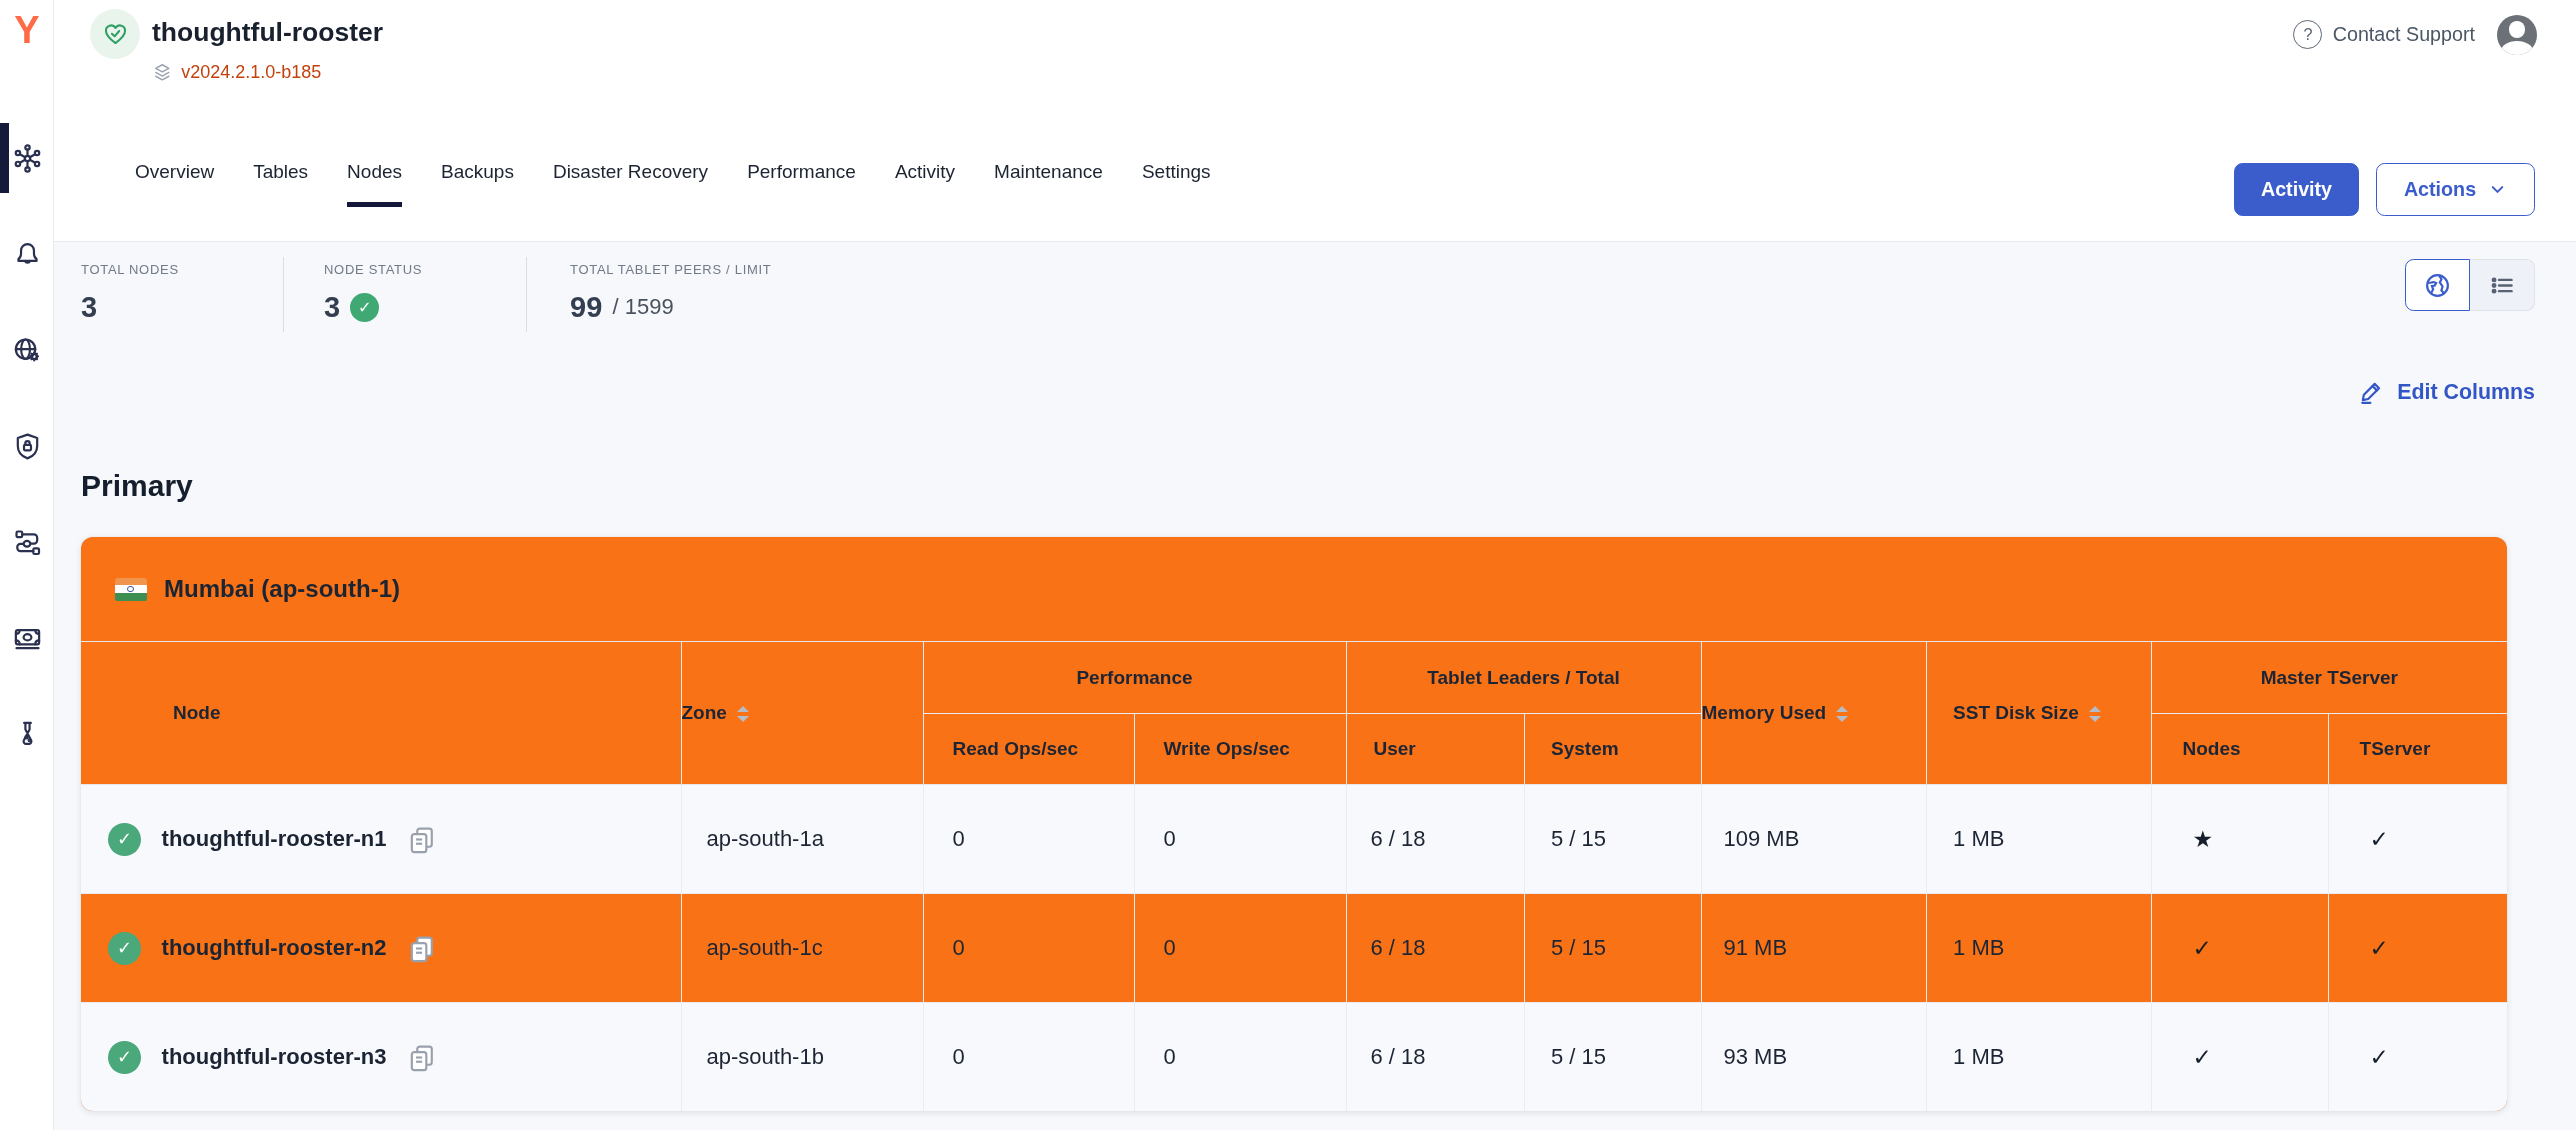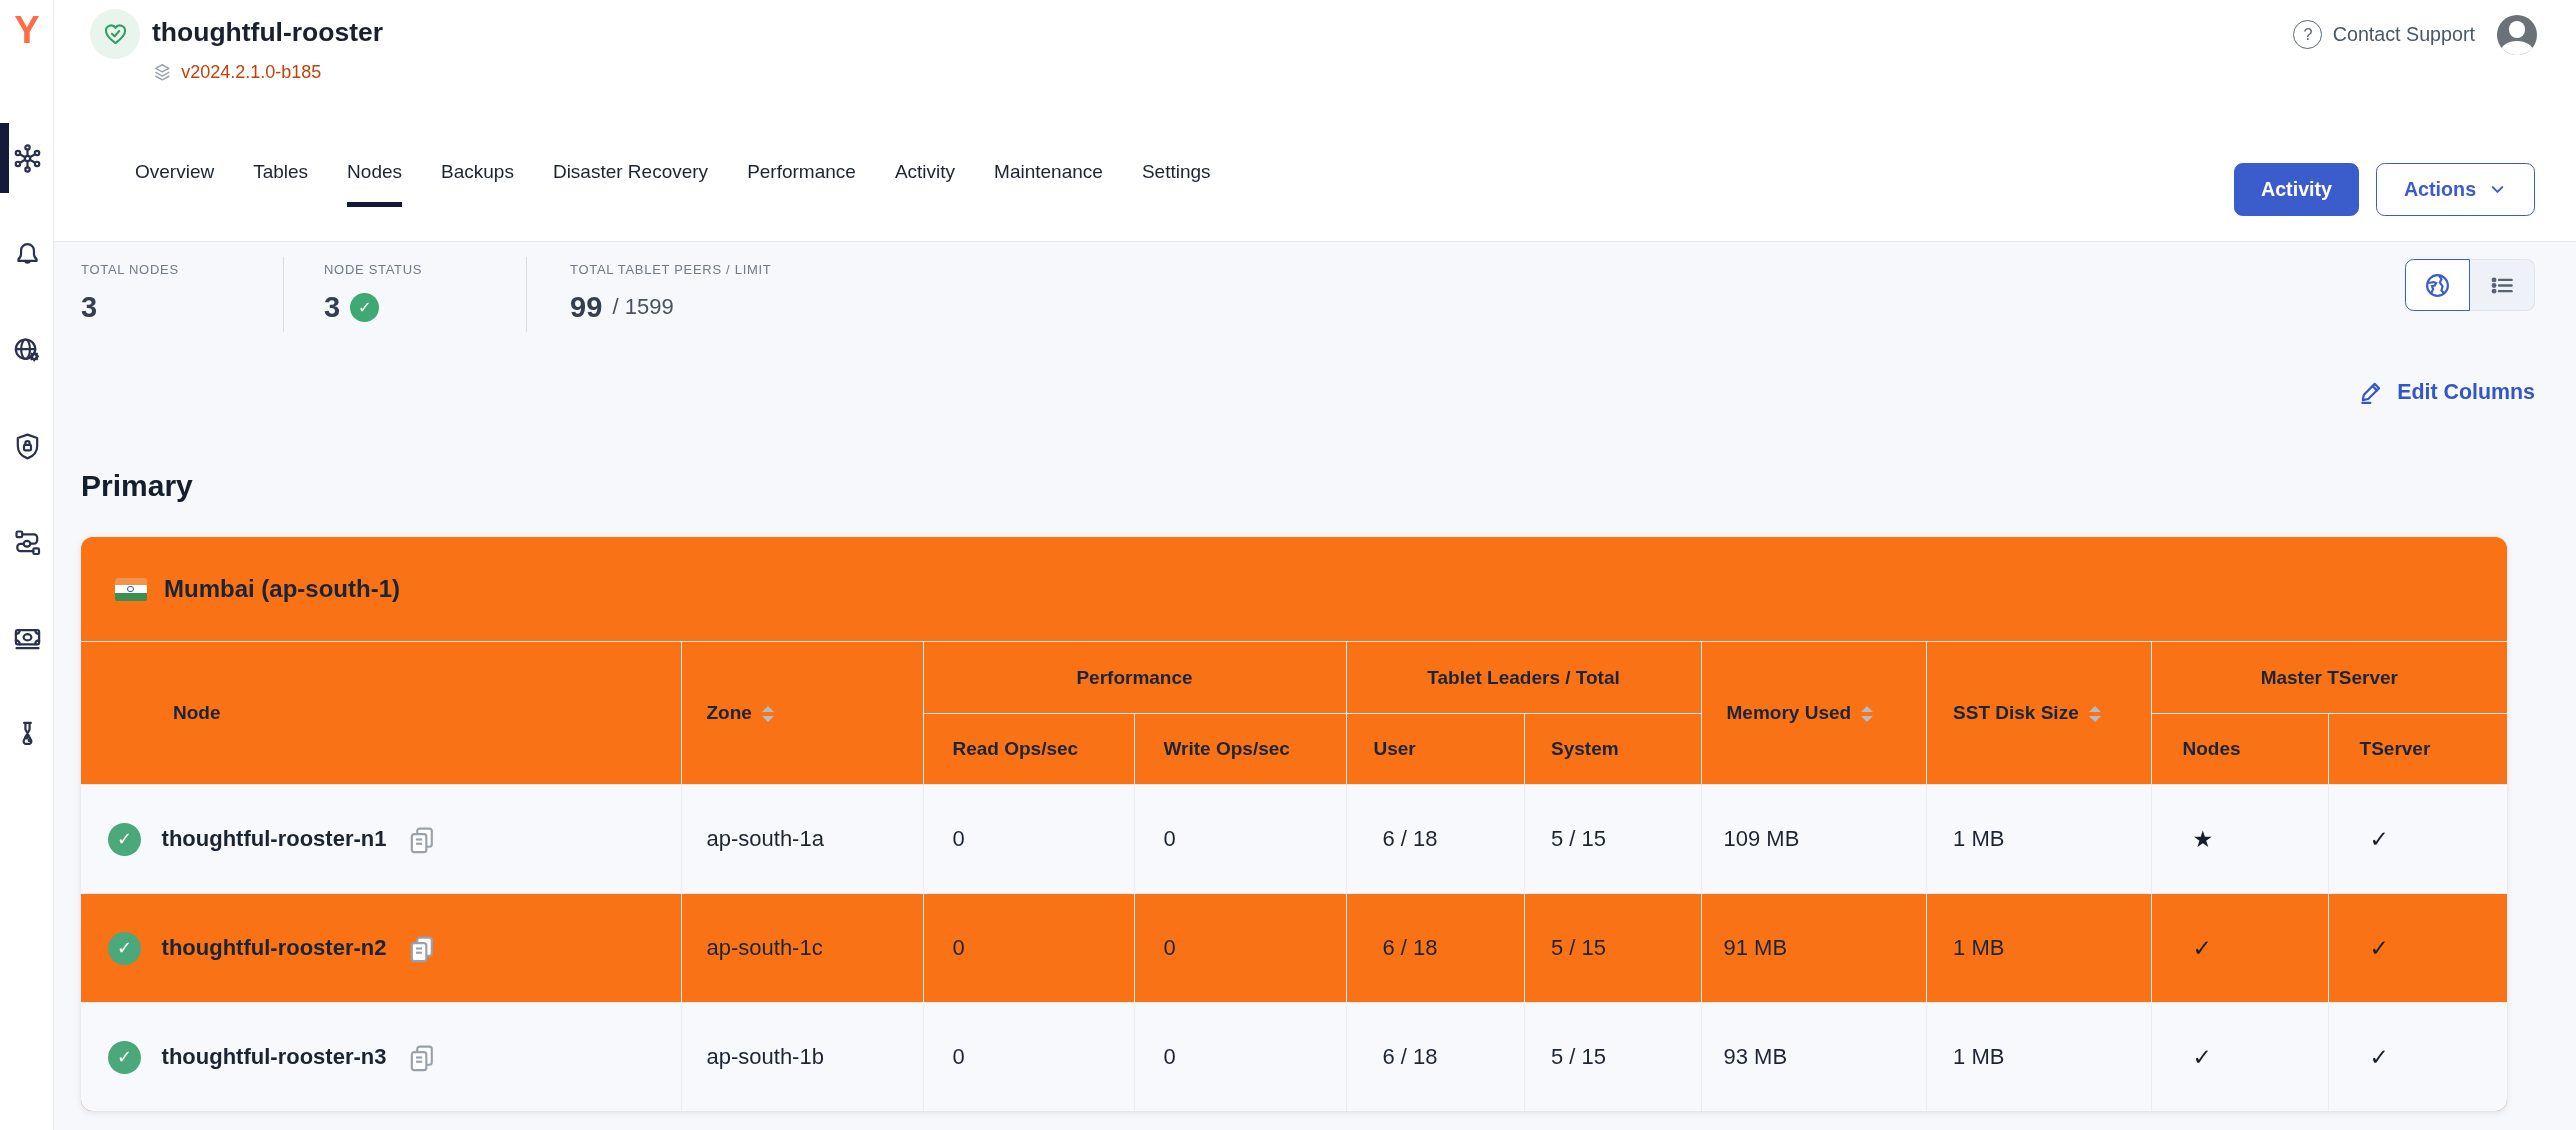--- a/index.html
+++ b/index.html
@@ -108,21 +108,21 @@
   
   table { width:2426px; border-collapse:collapse; table-layout:fixed; }
   th, td { border-right:0.9px solid #e9ecf2; }
   th:last-child, td:last-child { border-right:none; }
   thead { border-top:0.9px solid #e4e8ee; }
   thead th { font-size:19px; font-weight:700; color:#1d2534; text-align:left; }
   th.group { text-align:center; height:72px; border-bottom:0.9px solid #e9ecf2; }
   tr.subhead th { height:71px; }
   thead tr:last-child th, thead th[rowspan] { border-bottom:0.9px solid #e4e8ee; }
   .th-node { padding-left:92px; }
-  .th-zone, .th-mem { padding-left:25px; }
+  .th-zone, .th-mem { }
   .th-sst { padding-left:26.5px; }
   .th-read, .th-write { padding-left:29px; }
   .th-user { padding-left:27px; }
   .th-system { padding-left:26.5px; }
   .th-master, .th-tserver { padding-left:31px; }
   .sort { display:inline-flex; flex-direction:column; gap:3.4px; margin-left:10.3px; vertical-align:middle; }
   .sort i { width:0; height:0; border-left:6px solid transparent; border-right:6px solid transparent; }
   .sort i.up { border-bottom:6.9px solid #b4bcc7; }
   .sort i.down { border-top:6.9px solid #b4bcc7; }
 
@@ -131,21 +131,21 @@
   tbody tr { border-top:0.9px solid #e9edf2; }
   .td-node { padding-left:27px; }
   .node-cell { display:flex; align-items:center; gap:20.6px; }
   .node-name { font-weight:700; color:#1b2433; }
   .check-circle.row-check { width:33px; height:33px; font-size:18px; background:#4aa87a; flex:none; }
   .copy-btn { width:29px; height:29px; cursor:pointer; flex:none; }
   .copy-btn svg { width:29px; height:29px; stroke:#99a1ad; stroke-width:1.8; fill:#fff;
     stroke-linejoin:round; }
   .td-zone { padding-left:25px; }
   .td-read, .td-write { padding-left:29px; }
-  .td-user { padding-left:36px; }
+  .td-user { padding-left:24px; }
   .td-system { padding-left:26.5px; }
   .td-mem { padding-left:22px; }
   .td-sst { padding-left:26.5px; }
   .td-master, .td-tserver { padding-left:41px; font-size:23px; color:#161d2b; }
 </style>
 </head>
 <body>
 
 <div class="sidebar">
   <div class="logo">Y</div>

